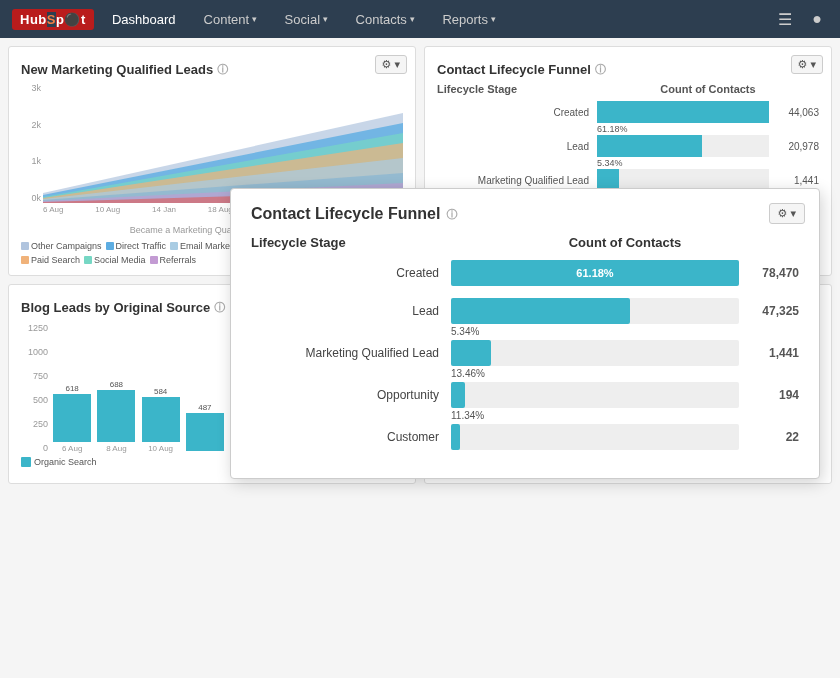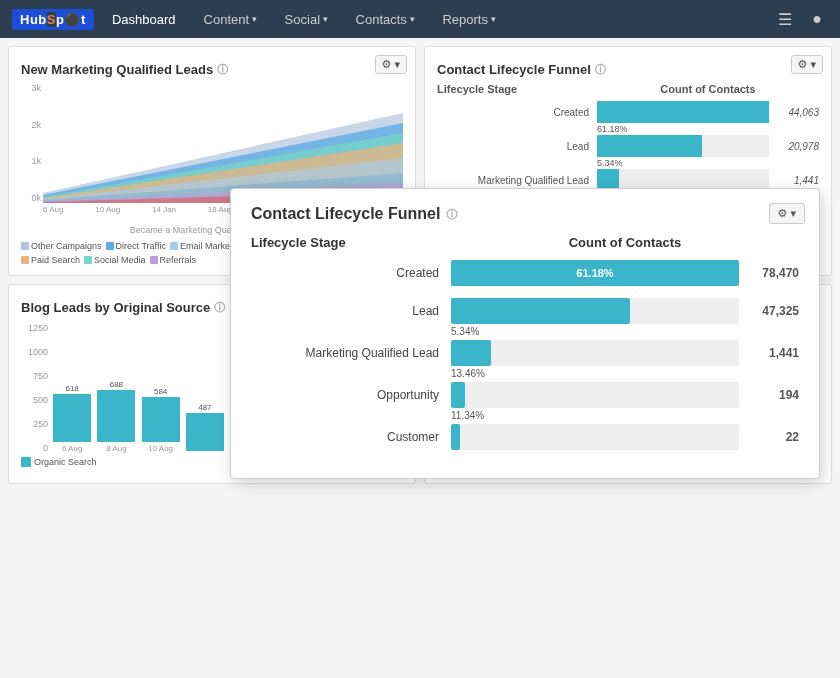--- a/index.html
+++ b/index.html
@@ -8,21 +8,21 @@
     
     .navbar {
       background: #2d3e50;
       height: 38px;
       display: flex;
       align-items: center;
       padding: 0 12px;
       gap: 8px;
     }
     .nav-logo {
-      background: #1d4ed8;
+      background: #b91c1c;
       color: #fff;
       font-weight: bold;
       font-size: 13px;
       padding: 3px 8px;
       border-radius: 3px;
       letter-spacing: 0.5px;
     }
     .nav-logo span { color: #f47e42; background: #2d3e50; }
     .nav-item {
       color: #ccc;
@@ -133,21 +133,21 @@
     .funnel-bar { height: 22px; background: #3bb5c9; position: relative; }
     .funnel-pct {
       position: absolute;
       top: 100%;
       left: 0;
       font-size: 9px;
       color: #555;
       white-space: nowrap;
       margin-top: 1px;
     }
-    .funnel-count { width: 50px; text-align: right; color: #555; font-size: 10px; padding-left: 6px; font-style: italic; }
+    .funnel-count { width: 50px; text-align: right; color: #555; font-size: 10px; padding-left: 6px; }
 
     
     .blog-chart { margin-top: 8px; height: 130px; position: relative; display: flex; }
     .blog-yaxis { width: 30px; display: flex; flex-direction: column; justify-content: space-between; font-size: 9px; color: #999; text-align: right; padding-right: 3px; }
     .blog-bars { flex: 1; display: flex; align-items: flex-end; gap: 2px; position: relative; }
     .blog-bar-group { display: flex; flex-direction: column; align-items: center; flex: 1; }
     .blog-bar { width: 100%; }
     .blog-xlabel { font-size: 8px; color: #999; margin-top: 2px; text-align: center; }
     .blog-label-top { font-size: 8px; color: #555; margin-bottom: 1px; }
     .blog-legend { font-size: 9px; color: #555; display: flex; align-items: center; gap: 3px; margin-top: 4px; }

